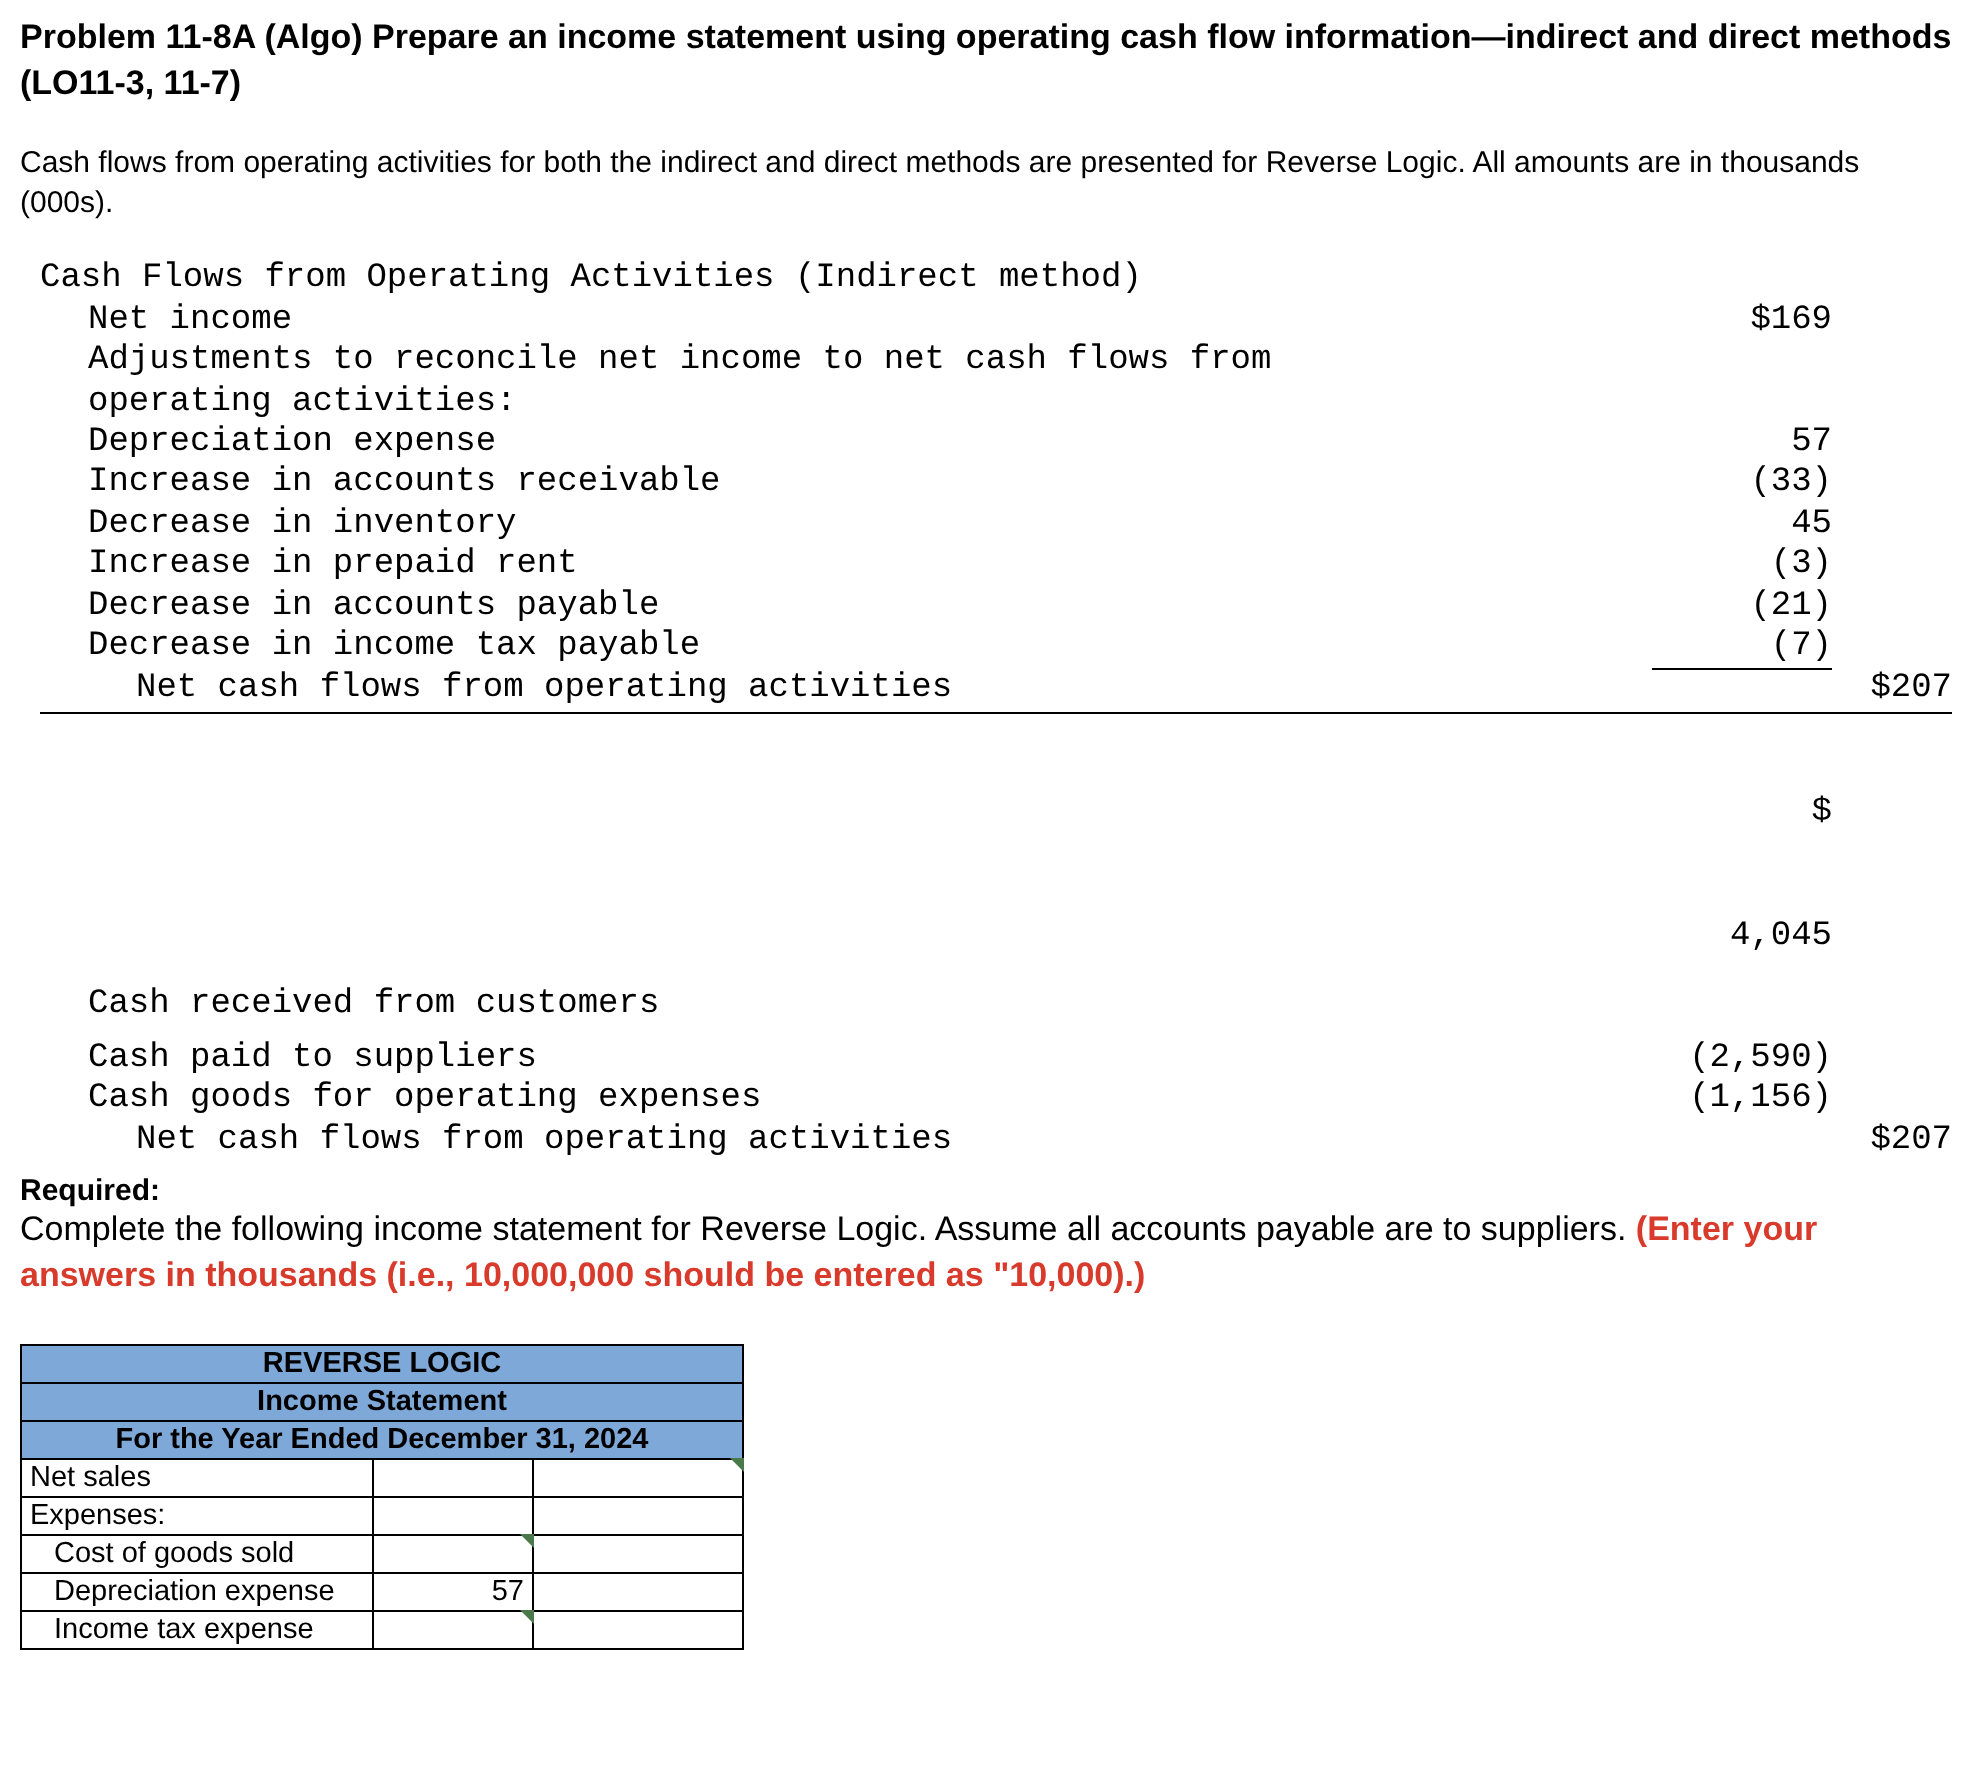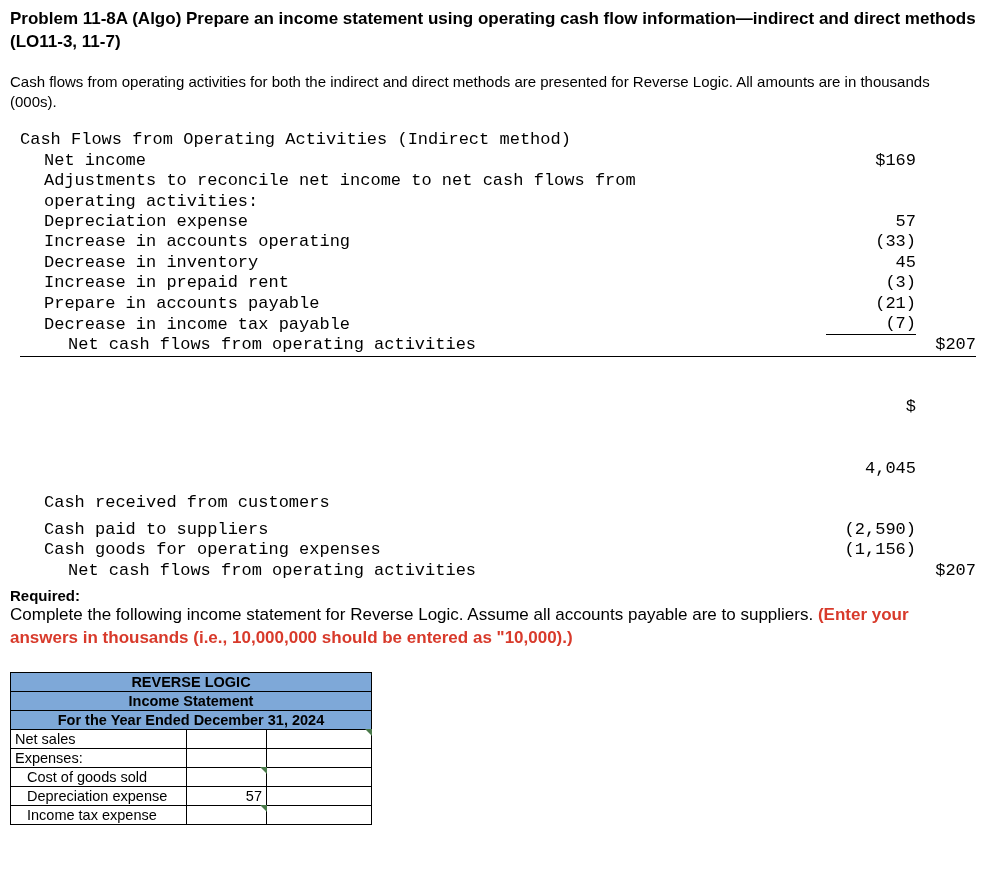--- a/index.html
+++ b/index.html
@@ -23,21 +23,21 @@
     margin-bottom: 18px;
     line-height: 1.35;
   }
   .mono-block {
     font-family: "Courier New", Courier, monospace;
     font-size: 17px;
     line-height: 1.2;
     margin-left: 10px;
     margin-bottom: 6px;
   }
-  .mono-row { display: flex; align-items: flex-end; }
+  .mono-row { display: flex; }
   .mono-label { flex: 1 1 auto; white-space: pre; }
   .mono-val1 { width: 90px; text-align: right; white-space: pre; }
   .mono-val2 { width: 60px; text-align: right; white-space: pre; }
   .mono-sub { padding-left: 24px; }
   .underline { border-bottom: 1.5px solid #000; }
   .required { margin-top: 6px; }
   .required-label { font-weight: bold; font-size: 15px; }
   .required-text { font-size: 17px; line-height: 1.35; }
   .red-bold { color: #d83a2b; font-weight: bold; }
 
@@ -89,36 +89,36 @@
     <div class="mono-label mono-sub" style="white-space:normal; max-width:700px;">Adjustments to reconcile net income to net cash flows from operating activities:</div>
     <div class="mono-val1"></div>
       <div class="mono-val2"></div>
   </div>
   <div class="mono-row">
     <div class="mono-label mono-sub">Depreciation expense</div>
     <div class="mono-val1">57</div>
     <div class="mono-val2"></div>
   </div>
   <div class="mono-row">
-    <div class="mono-label mono-sub">Increase in accounts operating</div>
+    <div class="mono-label mono-sub">Increase in accounts receivable</div>
     <div class="mono-val1">(33)</div>
     <div class="mono-val2"></div>
   </div>
   <div class="mono-row">
     <div class="mono-label mono-sub">Decrease in inventory</div>
     <div class="mono-val1">45</div>
     <div class="mono-val2"></div>
   </div>
   <div class="mono-row">
     <div class="mono-label mono-sub">Increase in prepaid rent</div>
     <div class="mono-val1">(3)</div>
     <div class="mono-val2"></div>
   </div>
   <div class="mono-row">
-    <div class="mono-label mono-sub">Prepare in accounts payable</div>
+    <div class="mono-label mono-sub">Decrease in accounts payable</div>
     <div class="mono-val1">(21)</div>
     <div class="mono-val2"></div>
   </div>
   <div class="mono-row">
     <div class="mono-label mono-sub">Decrease in income tax payable</div>
     <div class="mono-val1 underline">(7)</div>
     <div class="mono-val2"></div>
   </div>
   <div class="mono-row">
     <div class="mono-label underline" style="padding-left:48px;">Net cash flows from operating activities</div>

